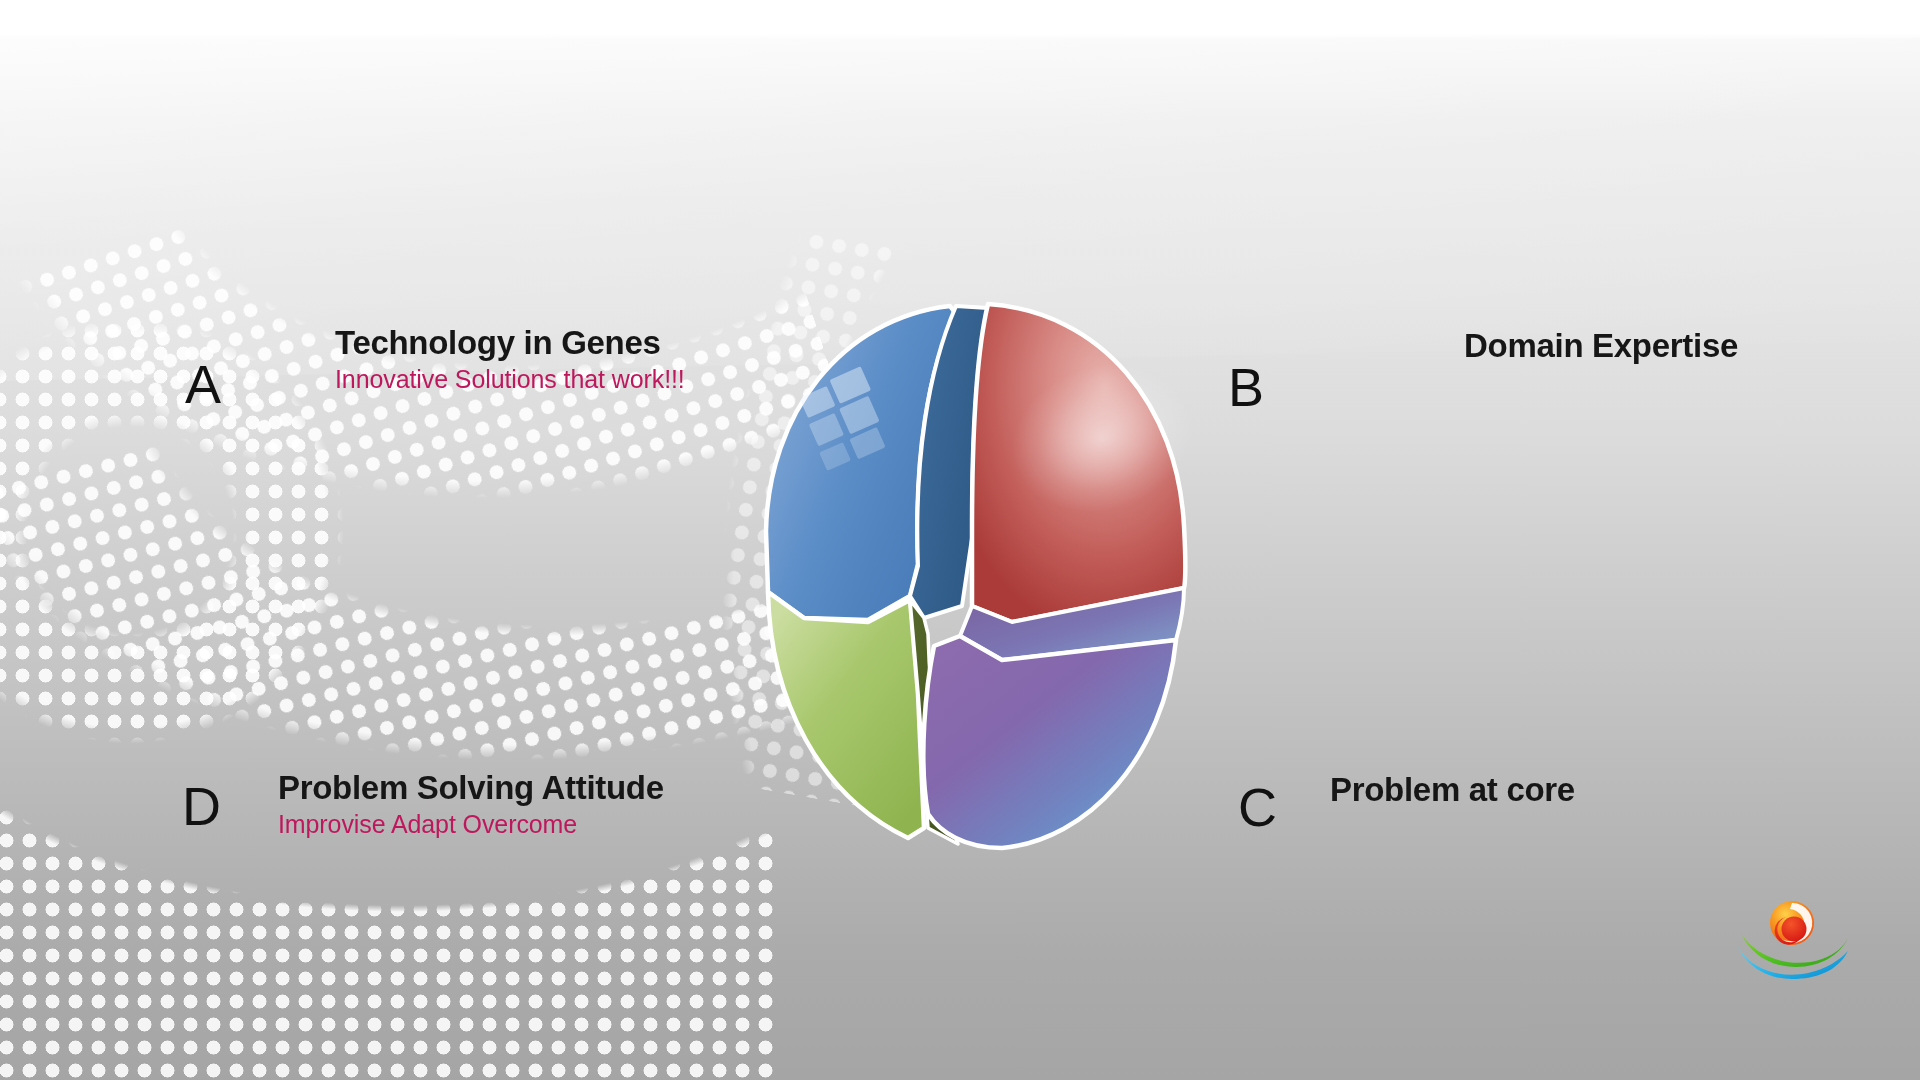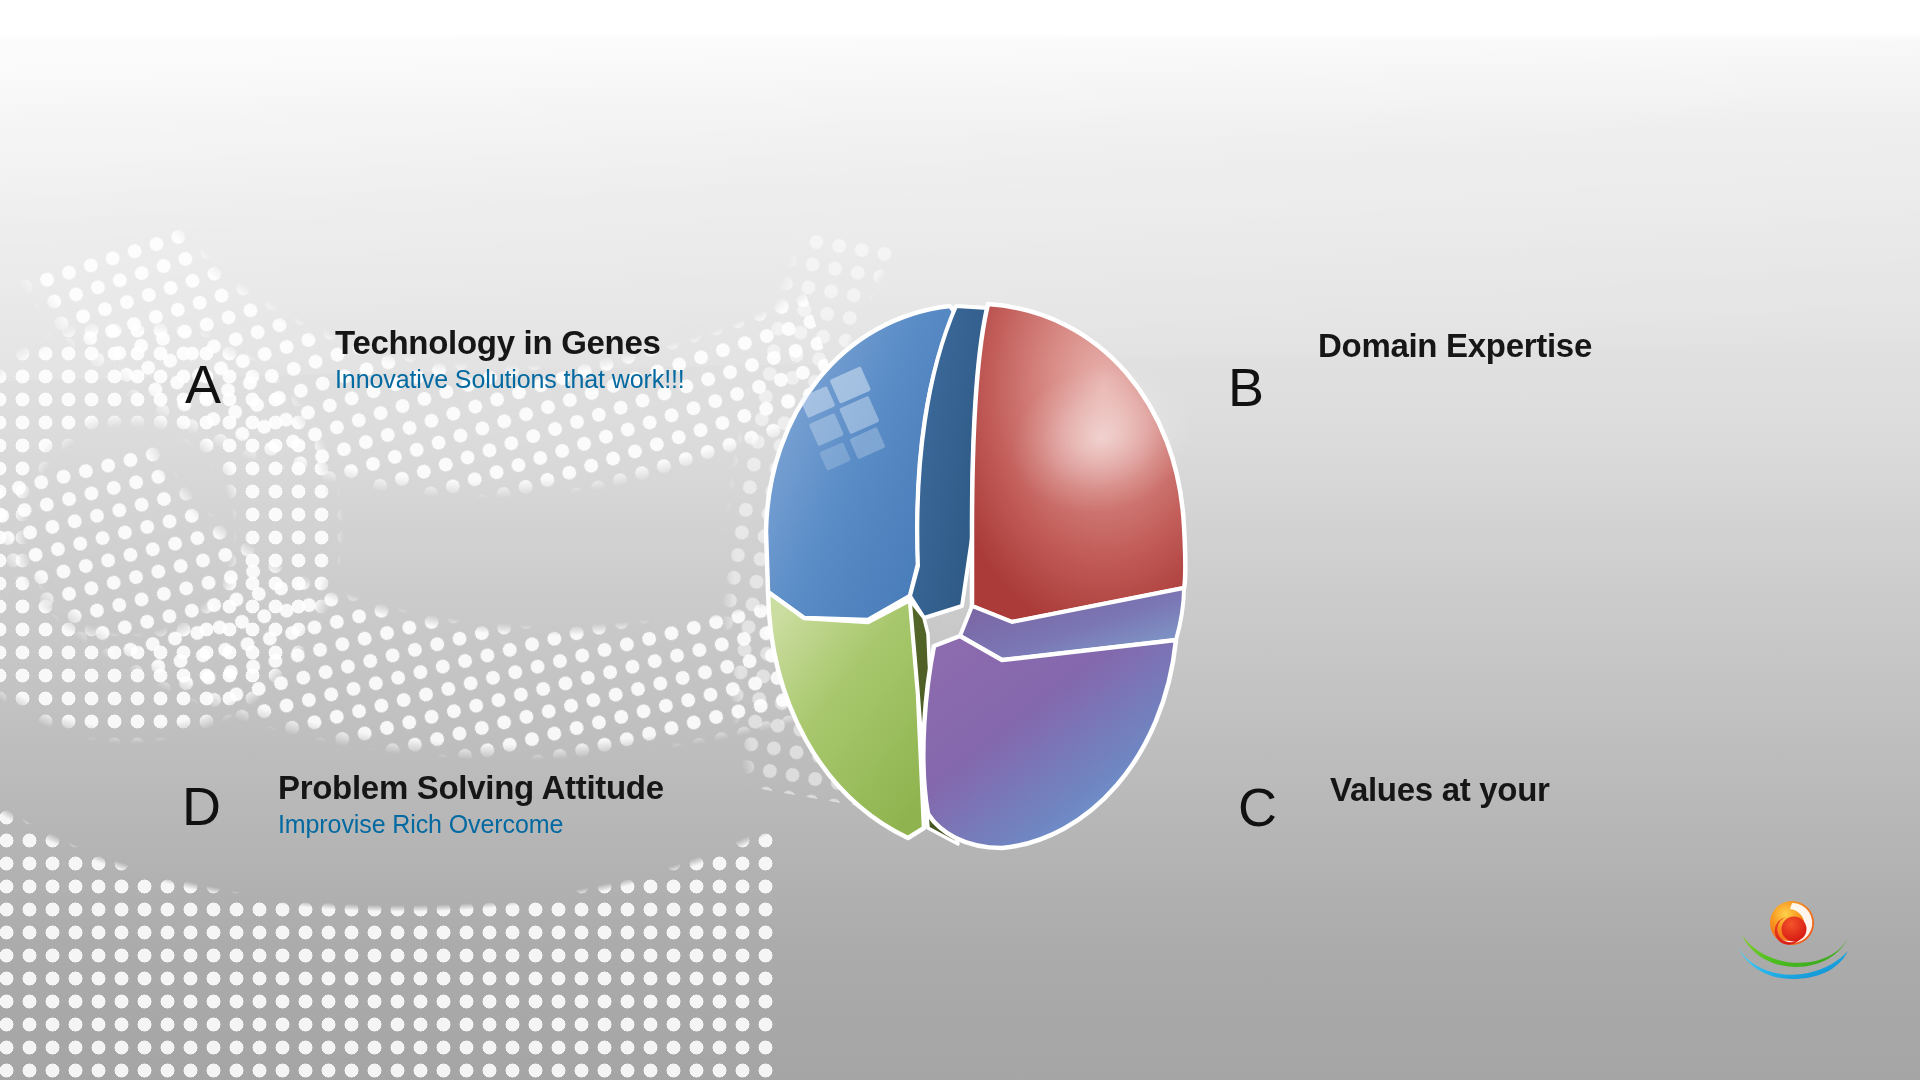--- a/index.html
+++ b/index.html
@@ -94,28 +94,28 @@
     font-weight:400;
     color:#111111;
     line-height:1;
     letter-spacing:0;
   }
   .b-title {
     font-size:33px; font-weight:bold; color:#161616;
     line-height:1.12; letter-spacing:-.3px; white-space:nowrap;
   }
   .b-sub {
-    font-size:25px; font-weight:400; color:#0369a1;
+    font-size:25px; font-weight:400; color:#be185d;
     line-height:1.17; letter-spacing:-.1px; margin-top:3px;
   }
 
   #block-a { left:300px; top:325px; width:380px;margin-left:35px; }
   #marker-a { left:185px; top:357px; }
 
-  #block-b { left:1318px; top:328px; width:420px; }
+  #block-b { left:1318px; top:328px; width:420px;text-align:right; }
   #marker-b { left:1228px; top:360px; }
 
   #block-d { left:278px; top:770px; width:470px; }
   #marker-d { left:182px; top:779px; }
 
   #block-c { left:1330px; top:772px; width:450px; }
   #marker-c { left:1238px; top:780px; }
 
   
   #sphere-graphic {
@@ -260,26 +260,26 @@
   </div>
 
   <div class="marker" id="marker-b">B</div>
   <div class="block" id="block-b">
     <div class="b-title">Domain Expertise</div>
   </div>
 
   <div class="marker" id="marker-d">D</div>
   <div class="block" id="block-d">
     <div class="b-title">Problem Solving Attitude</div>
-    <div class="b-sub">Improvise Rich Overcome</div>
+    <div class="b-sub">Improvise Adapt Overcome</div>
   </div>
 
   <div class="marker" id="marker-c">C</div>
   <div class="block" id="block-c">
-    <div class="b-title">Values at your</div>
+    <div class="b-title">Problem at core</div>
   </div>
 
   <div id="brand-logo">
     <svg viewBox="0 0 118 86" xmlns="http://www.w3.org/2000/svg">
       <defs>
         <radialGradient id="lgOrange" cx="35%" cy="30%" r="75%">
           <stop offset="0%" stop-color="#ffd14a"></stop>
           <stop offset="45%" stop-color="#f7941e"></stop>
           <stop offset="100%" stop-color="#ef5a16"></stop>
         </radialGradient>

